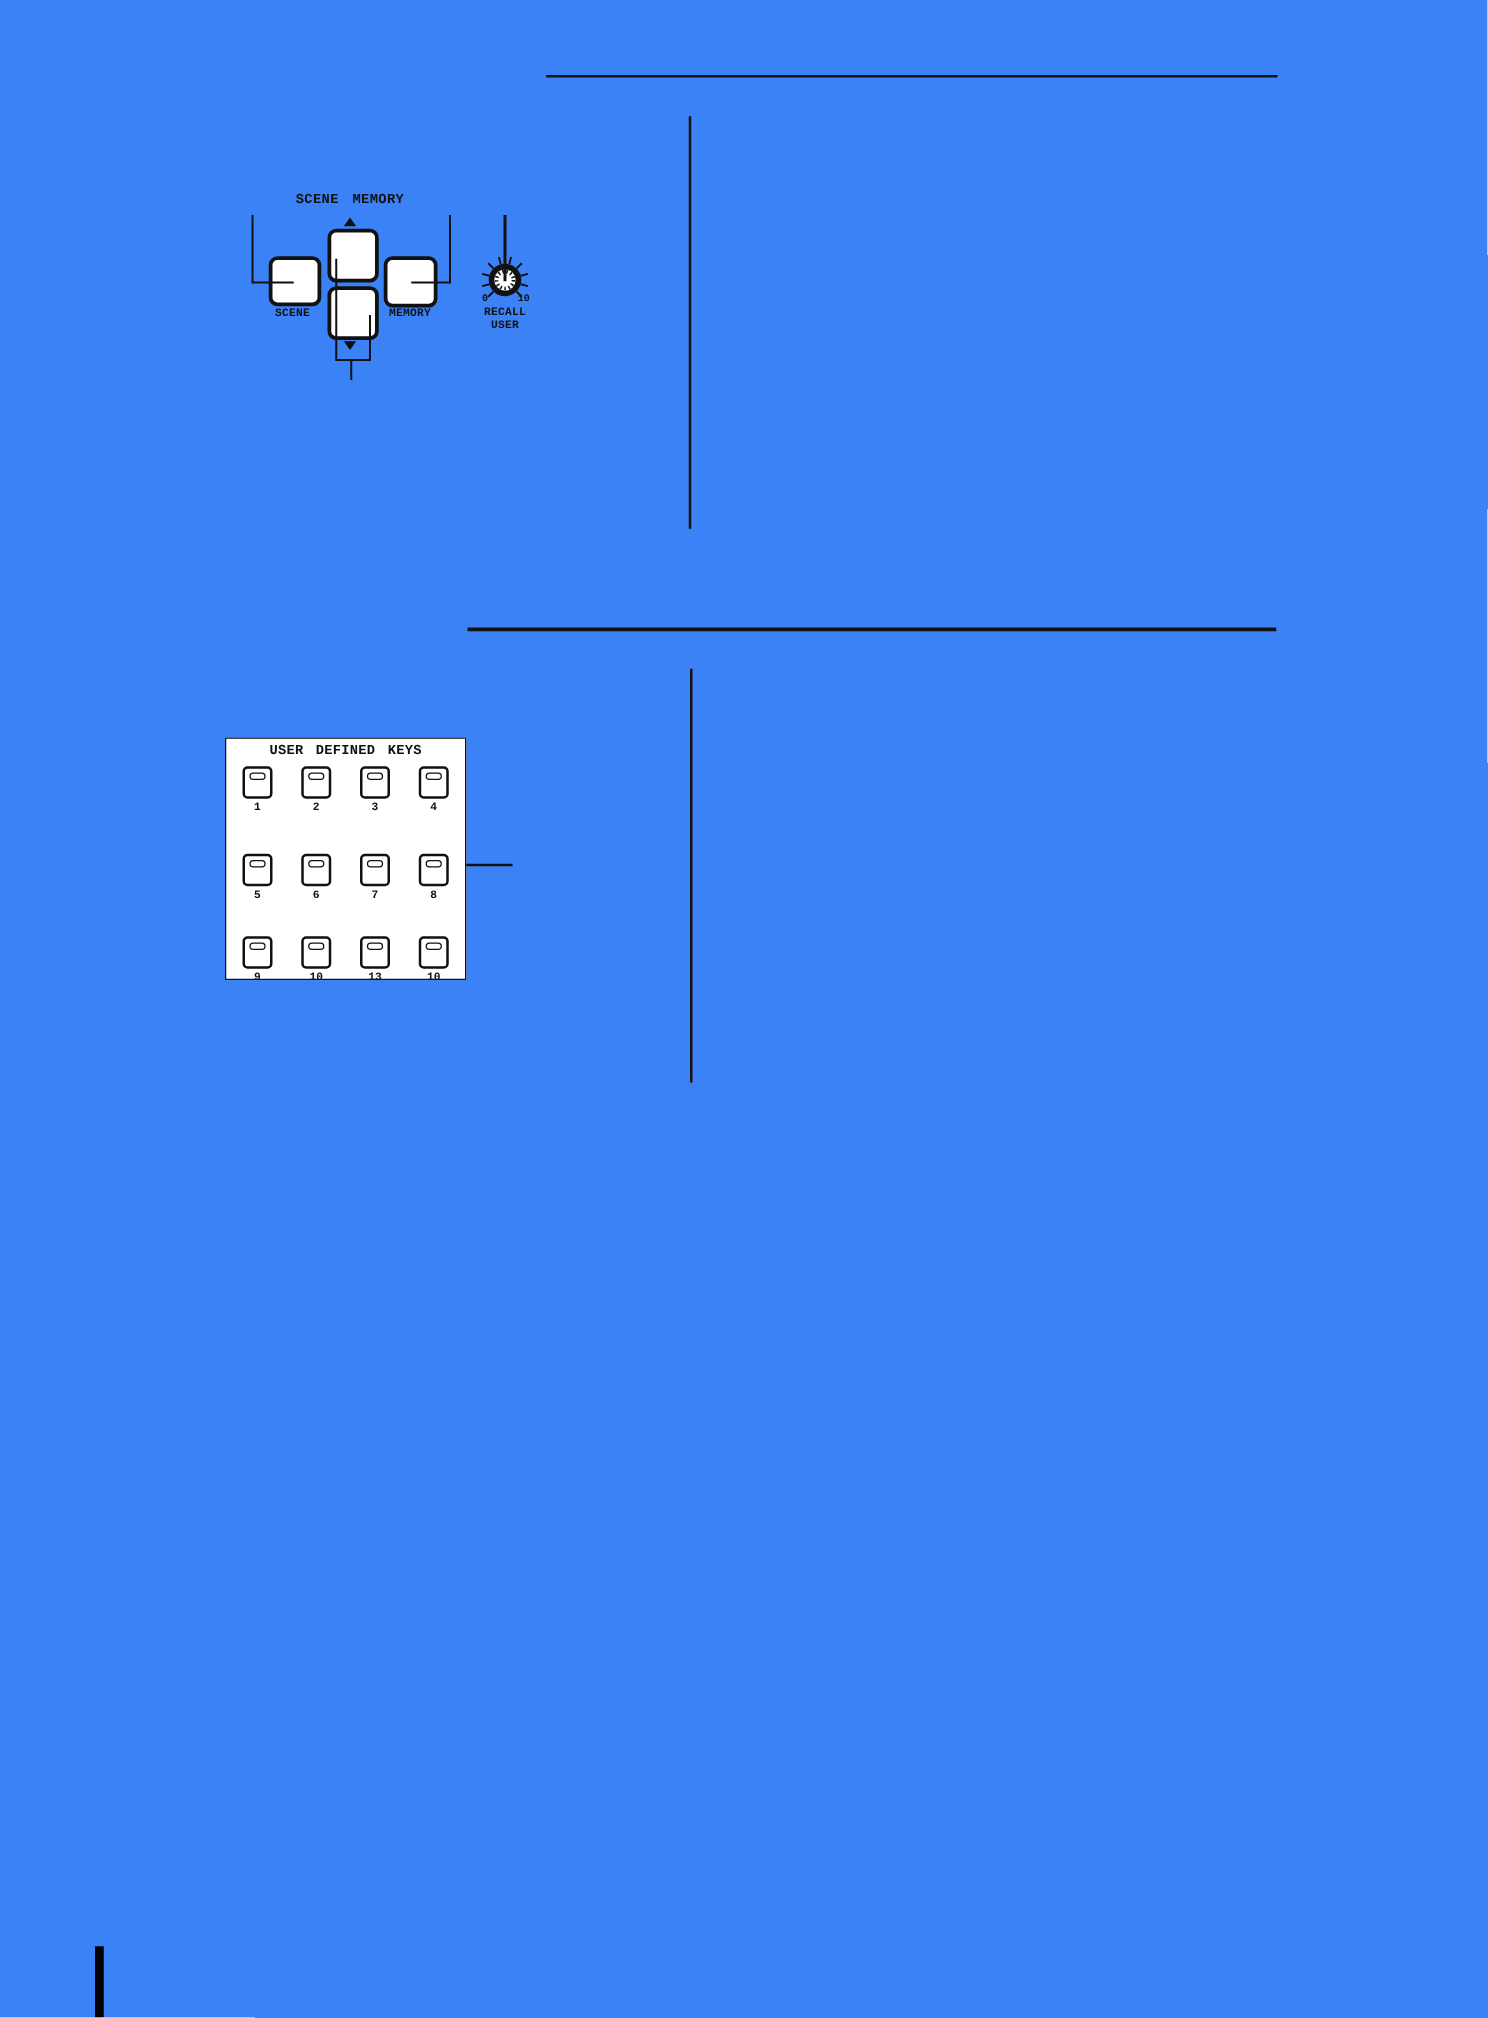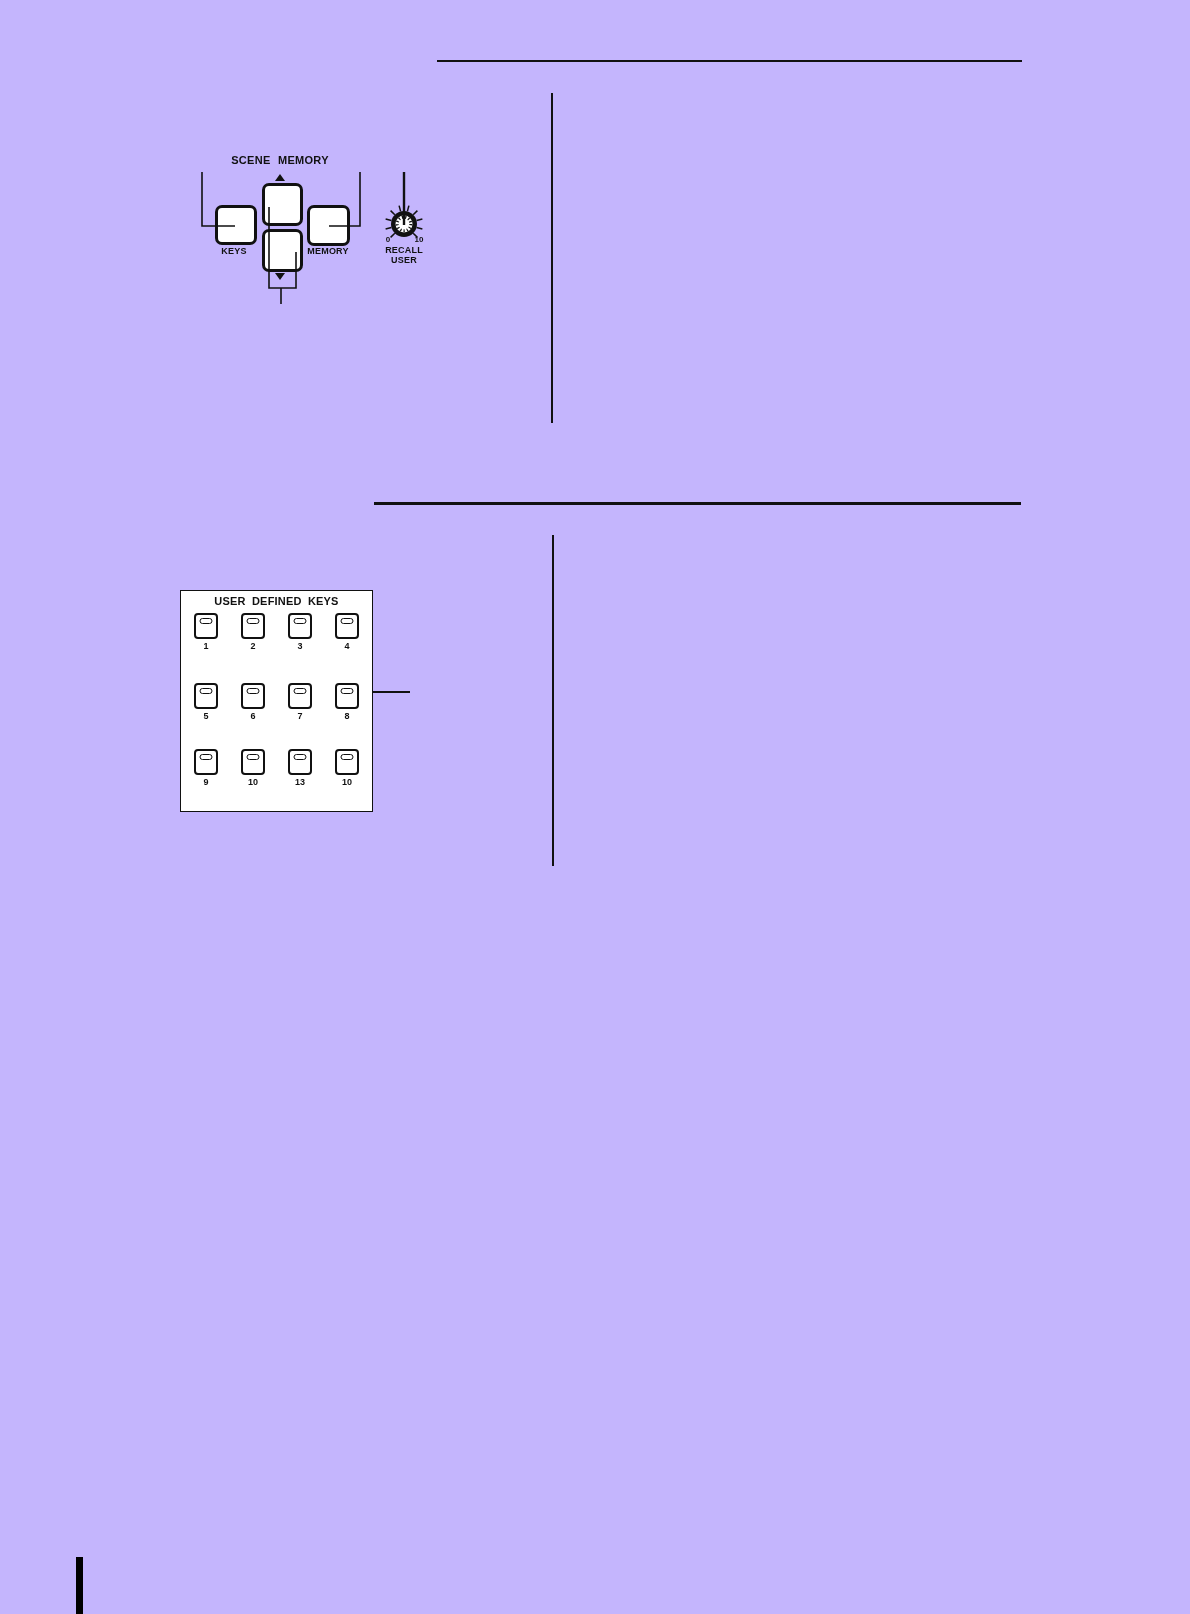--- a/index.html
+++ b/index.html
@@ -1,37 +1,37 @@
 <!DOCTYPE html>
 <html><head>
 <meta charset="utf-8">
 <style>
   html,body { margin:0; padding:0; background:#ffffff; }
   .page {
     position:relative; width:1190px; height:1614px;
-    background:#c4b5fd; overflow:hidden;
-    font-family:Liberation Sans, sans-serif; color:#111111;
+    background:#3b82f6; overflow:hidden;
+    font-family:Liberation Mono, monospace; color:#111111;
   }
   .rule { position:absolute; background:#111111; }
   .label {
     position:absolute; font-weight:bold; color:#111111;
     text-align:center; white-space:nowrap; line-height:1.05;
   }
   
   .sm-btn {
     position:absolute; background:#ffffff; box-sizing:border-box;
     border:3px solid #111111; border-radius:7px; z-index:1;
   }
   .tri { position:absolute; width:0; height:0; z-index:2; }
   .tri-up   { border-left:5px solid transparent; border-right:5px solid transparent; border-bottom:7px solid #111111; }
   .tri-down { border-left:5px solid transparent; border-right:5px solid transparent; border-top:7px solid #111111; }
   .sm-svg { position:absolute; left:195px; top:168px; z-index:3; pointer-events:none; }
   
   .udk-box {
-    position:absolute; left:180px; top:590px; width:193px; height:222px;
+    position:absolute; left:180px; top:590px; width:193px; height:194px;
     border:1.5px solid #111111; box-sizing:border-box; background:#ffffff;
   }
   .udk-title {
     position:absolute; left:0; top:4px; width:100%; text-align:center;
     font-weight:bold; font-size:11px; word-spacing:3px; letter-spacing:0.2px;
   }
   .udk-key { position:absolute; width:24px; }
   .udk-btn {
     width:24px; height:26px; background:#ffffff; box-sizing:border-box;
     border:2px solid #111111; border-radius:4px; position:relative;
@@ -61,21 +61,21 @@
   <div class="label fig-title" style="left:190px; top:155px; width:180px;">SCENE MEMORY</div>
 
   <div class="sm-btn" style="left:215px; top:205px; width:42px; height:40px;"></div>
   <div class="sm-btn" style="left:307px; top:205px; width:43px; height:41px;"></div>
   <div class="sm-btn" style="left:262px; top:183px; width:41px; height:43px;"></div>
   <div class="sm-btn" style="left:262px; top:229px; width:41px; height:43px;"></div>
 
   <div class="tri tri-up" style="left:275px; top:174px;"></div>
   <div class="tri tri-down" style="left:275px; top:273px;"></div>
 
-  <div class="label btn-label" style="left:205px; top:247px; width:58px;">KEYS</div>
+  <div class="label btn-label" style="left:205px; top:247px; width:58px;">SCENE</div>
   <div class="label btn-label" style="left:299px; top:247px; width:58px;">MEMORY</div>
 
   <svg class="sm-svg" width="235" height="140" viewBox="0 0 235 140">
     <polyline points="7,4 7,58 40,58" fill="none" stroke="#111111" stroke-width="1.6"></polyline>
     <polyline points="165,4 165,58 134,58" fill="none" stroke="#111111" stroke-width="1.6"></polyline>
     <polyline points="74,39 74,120 101,120 101,84" fill="none" stroke="#111111" stroke-width="1.6"></polyline>
     <line x1="86" y1="120" x2="86" y2="136" stroke="#111111" stroke-width="1.6"></line>
     <g transform="translate(209,56)" stroke="#111111">
       <line x1="-9.2" y1="9.2" x2="-13.4" y2="13.4" stroke-width="1.5"></line>
       <line x1="-12.6" y1="3.4" x2="-18.4" y2="4.9" stroke-width="1.5"></line>

